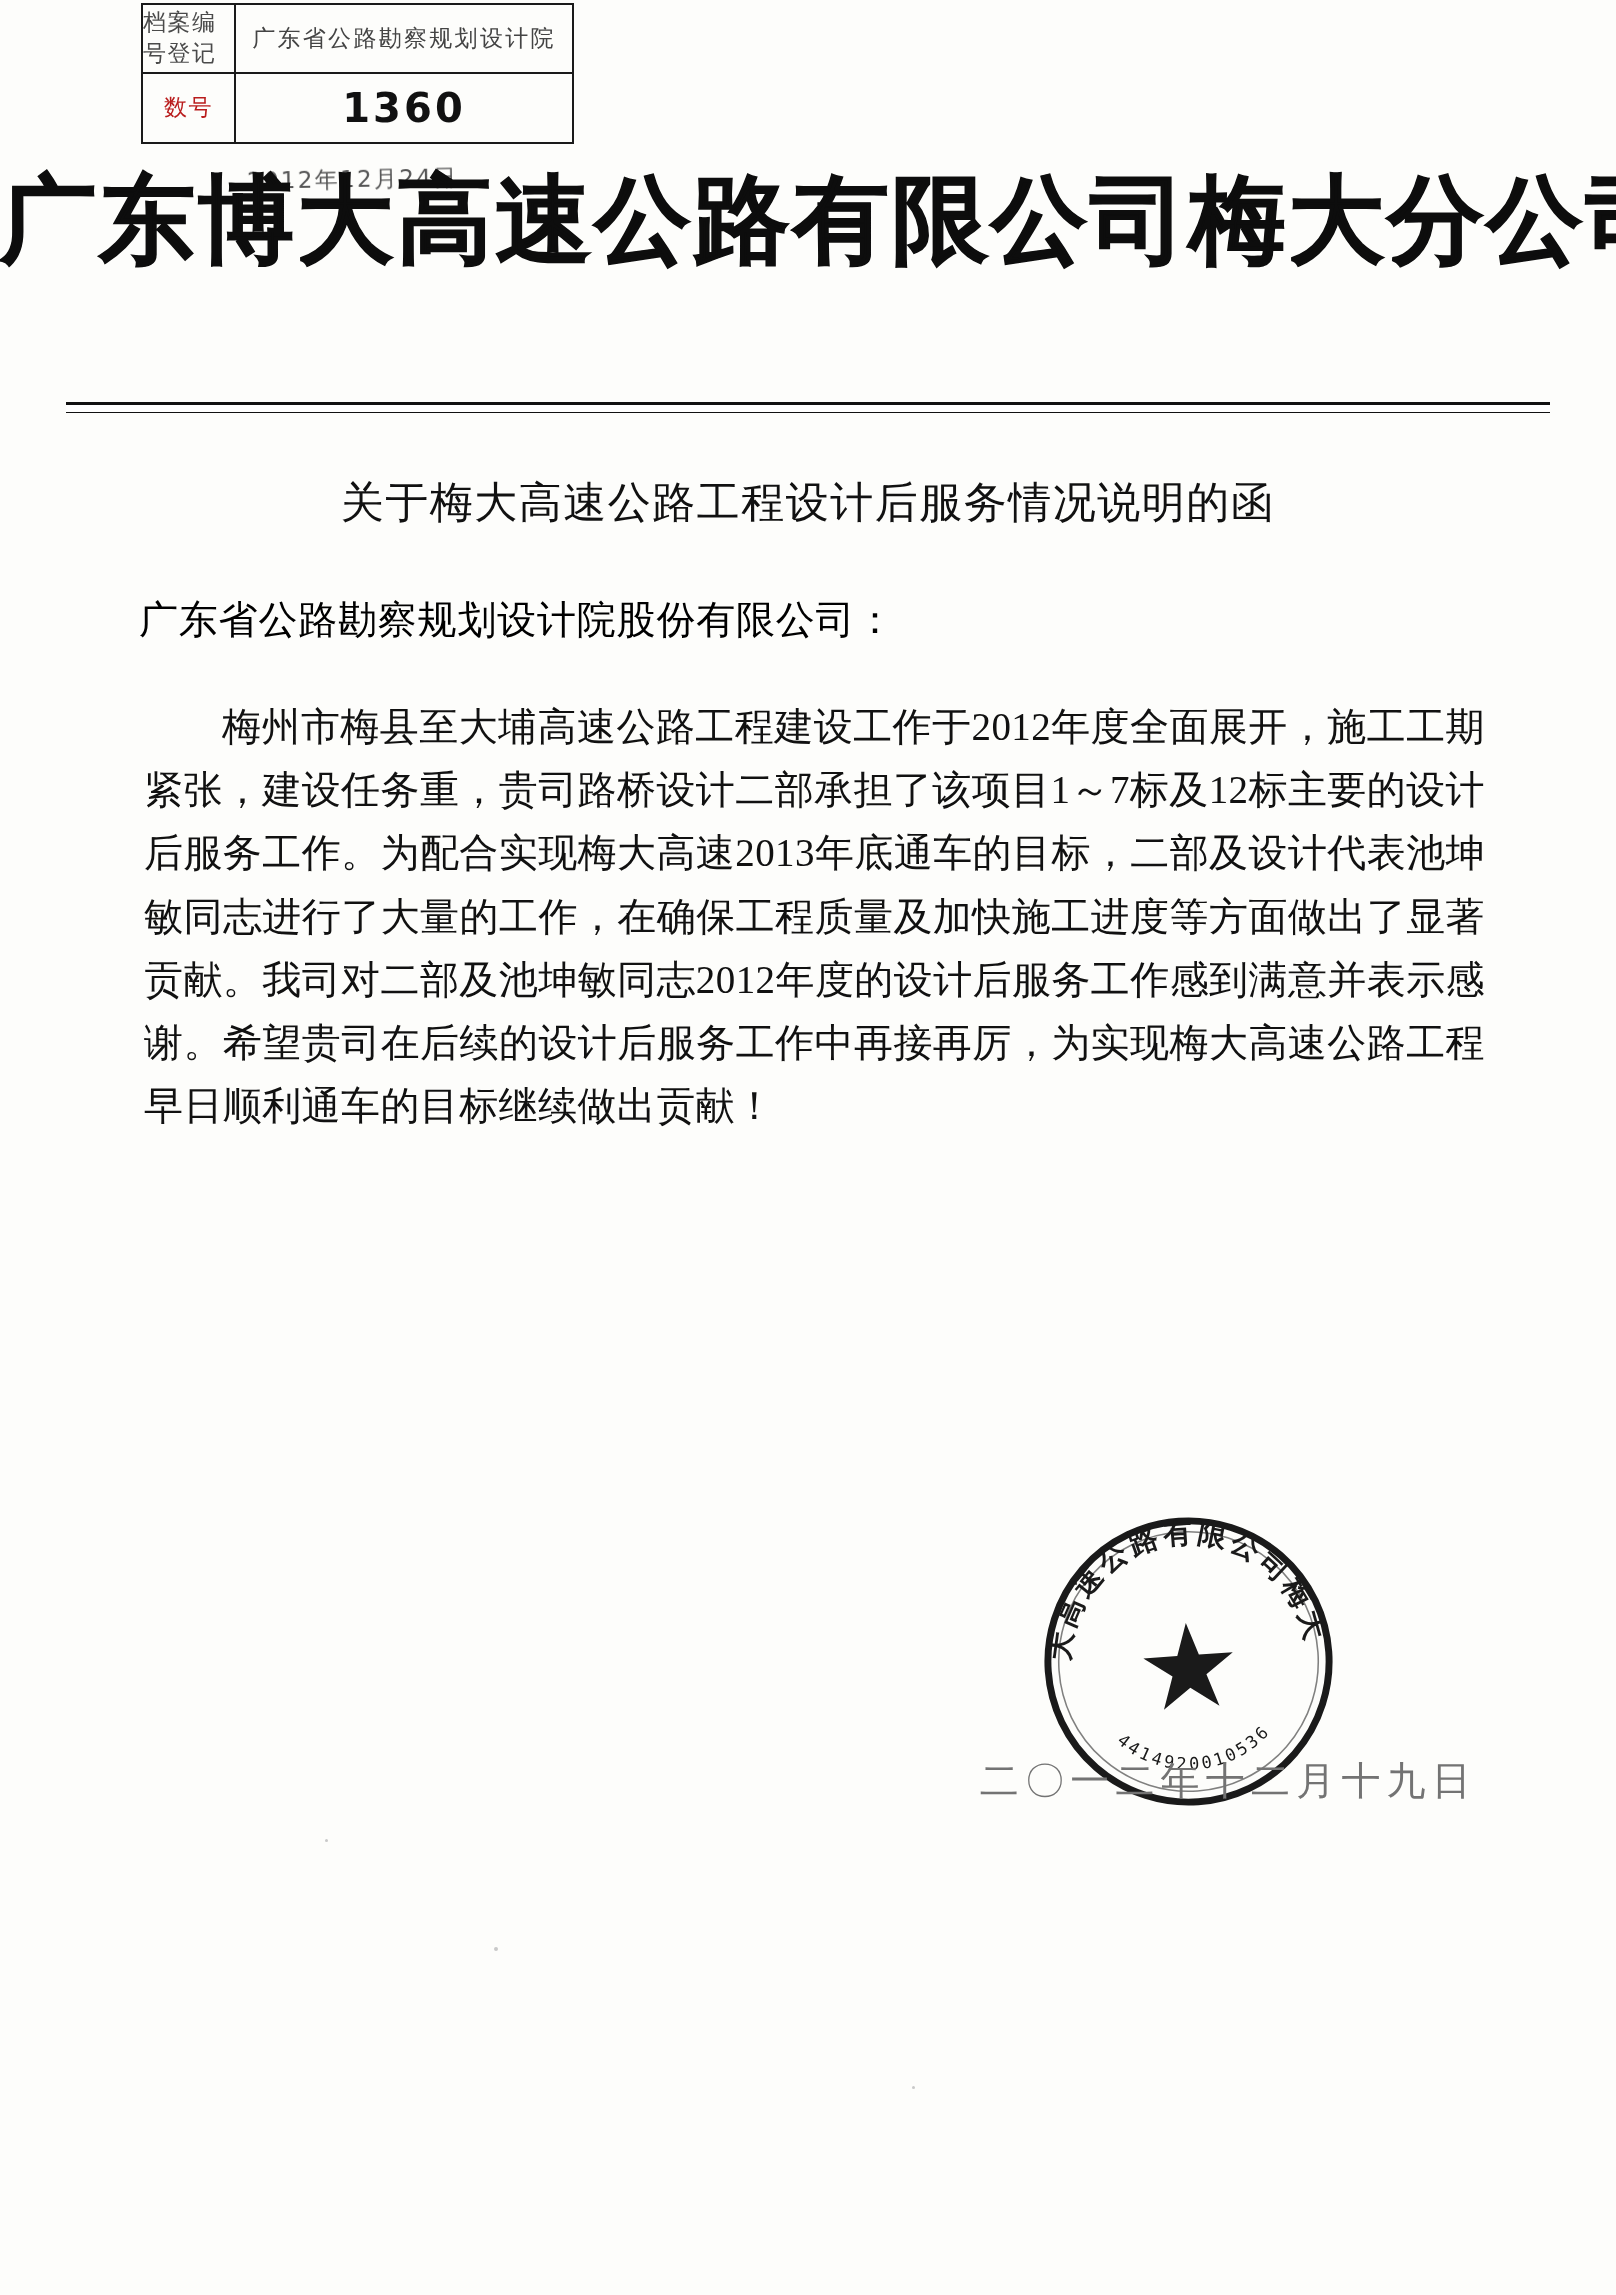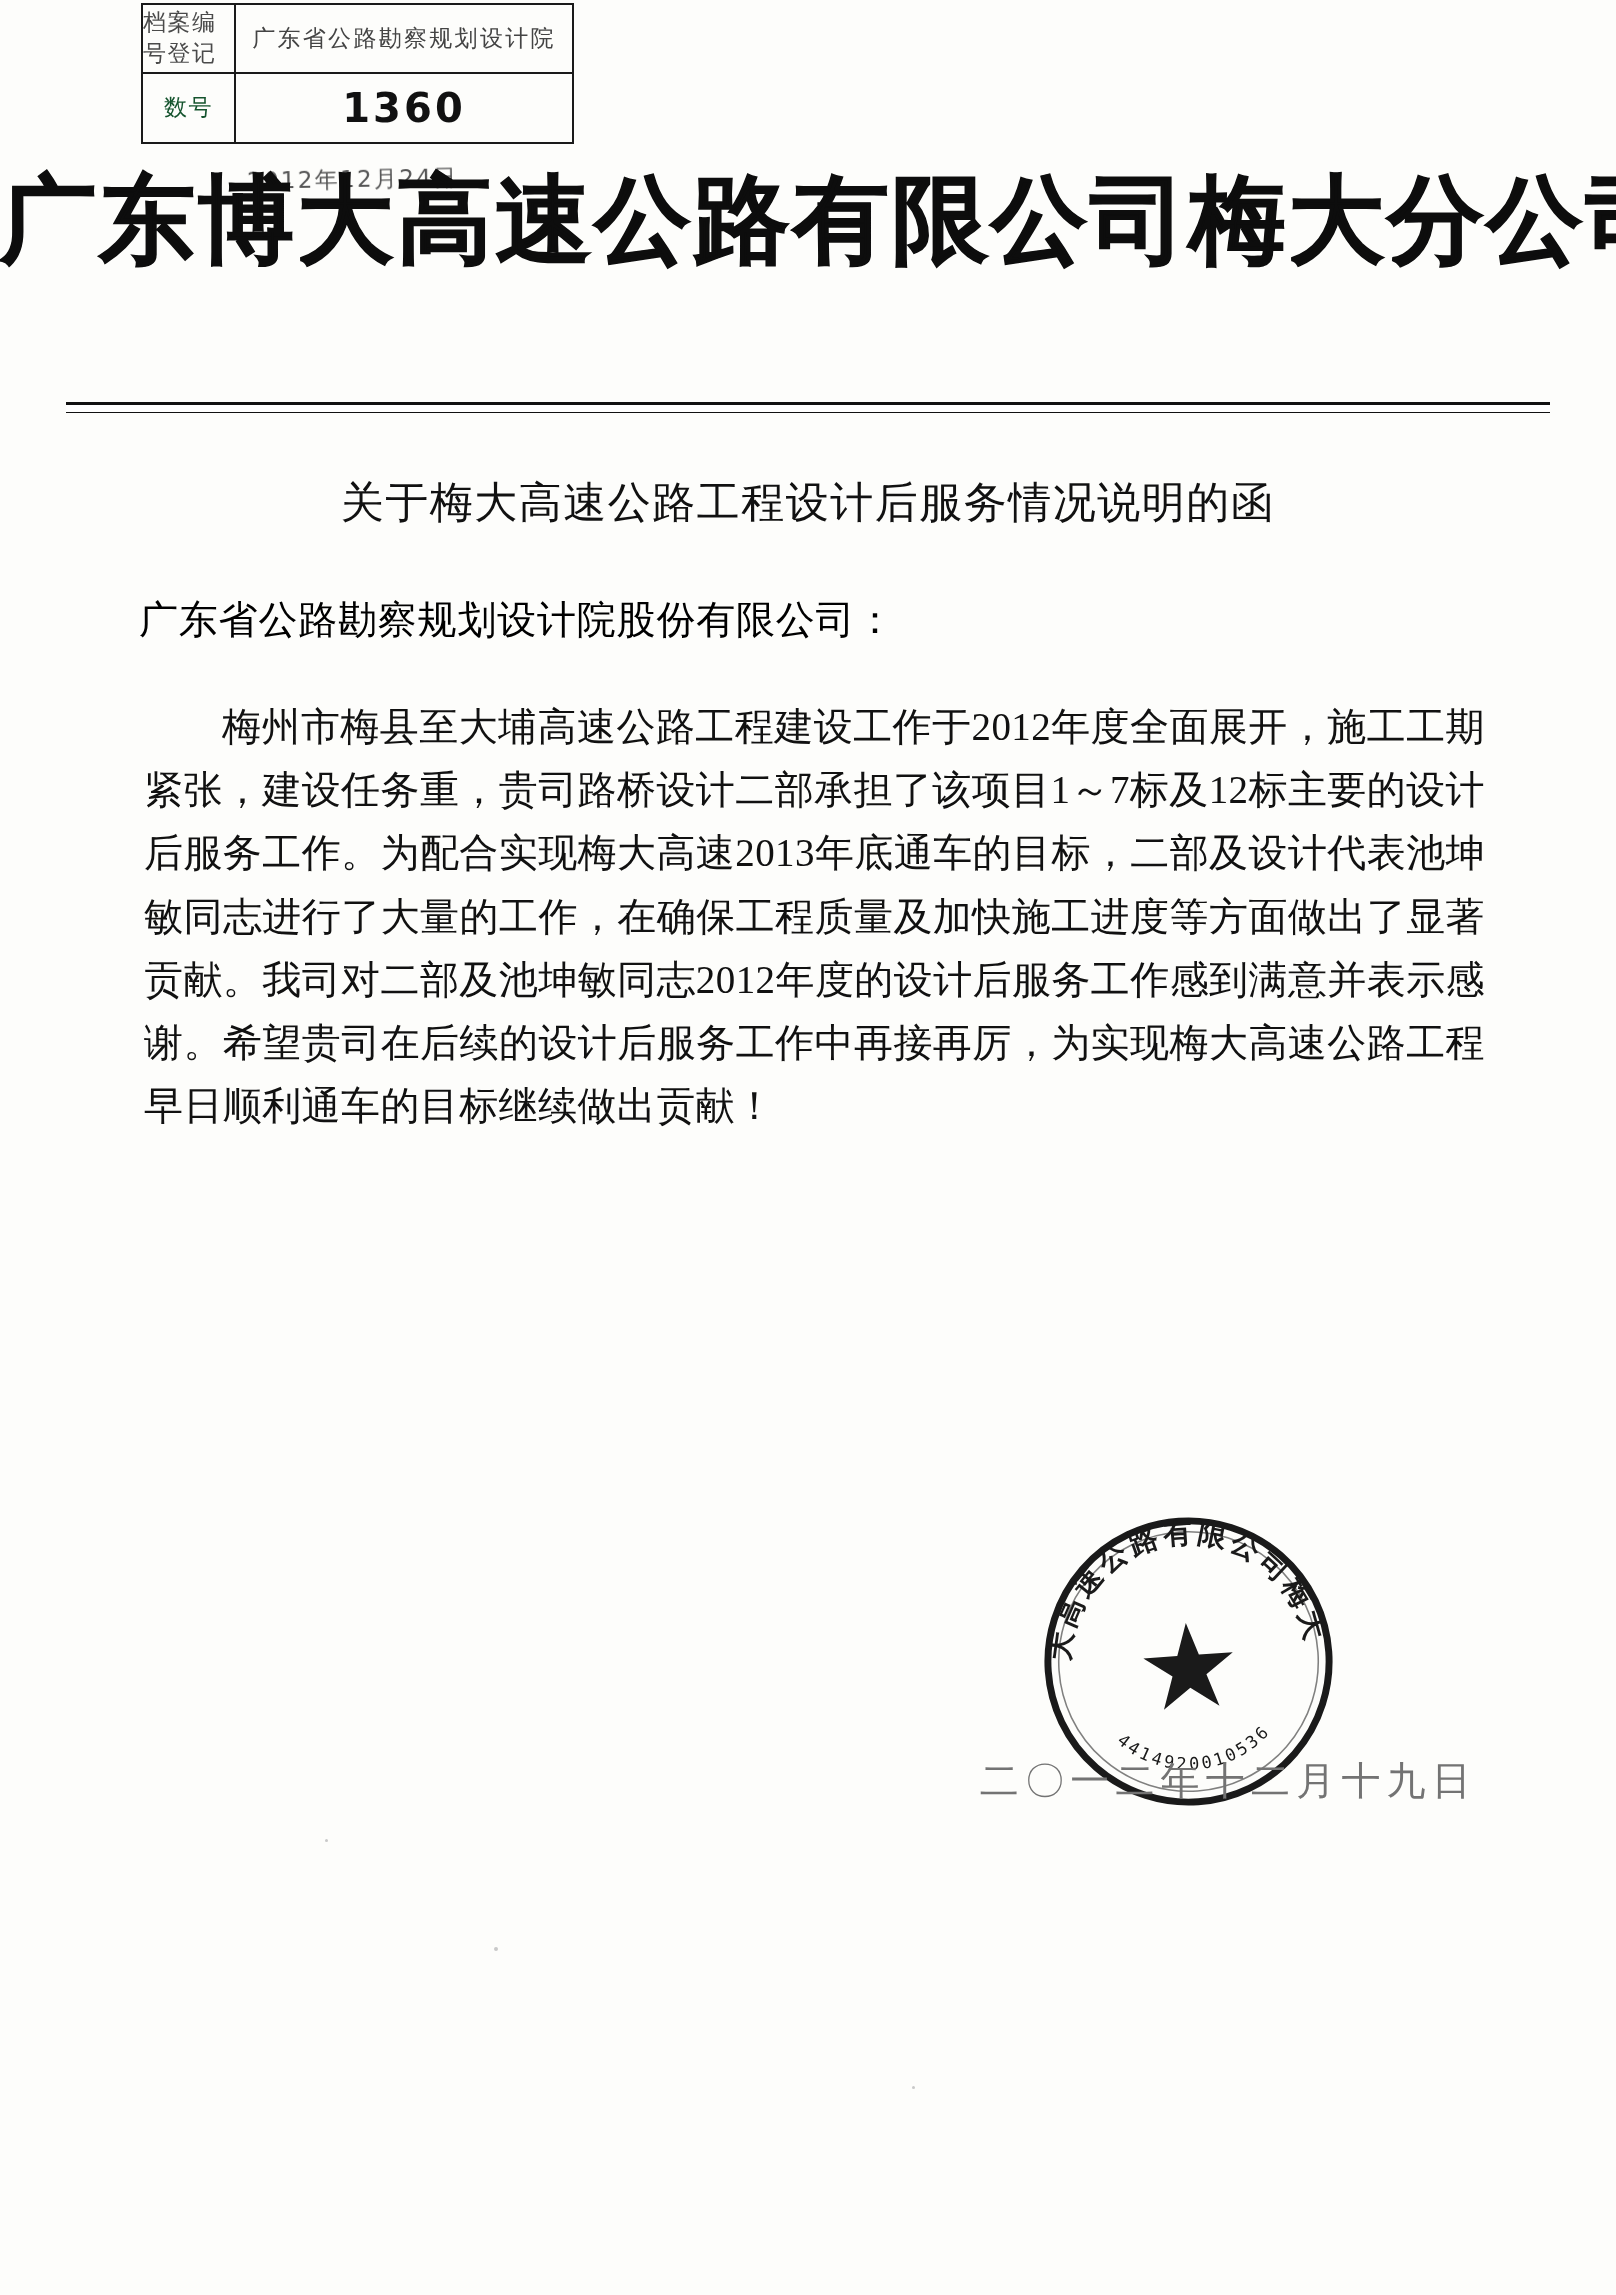--- a/index.html
+++ b/index.html
@@ -44,21 +44,21 @@
   }
   .reg-cell-label {
     width: 93px;
     border-right: 2.3px solid #1a1a1a;
     box-sizing: border-box;
     display: flex;
     align-items: center;
     justify-content: center;
     font-size: 23px;
     letter-spacing: 1.5px;
-    color: #14532d;
+    color: #b91c1c;
     font-family: "DejaVu Sans", sans-serif;
   }
   .reg-cell-label.smudge {
     color: #4a4a4a;
     filter: blur(0.3px);
   }
   .reg-cell-value {
     flex: 1;
     display: flex;
     align-items: center;

